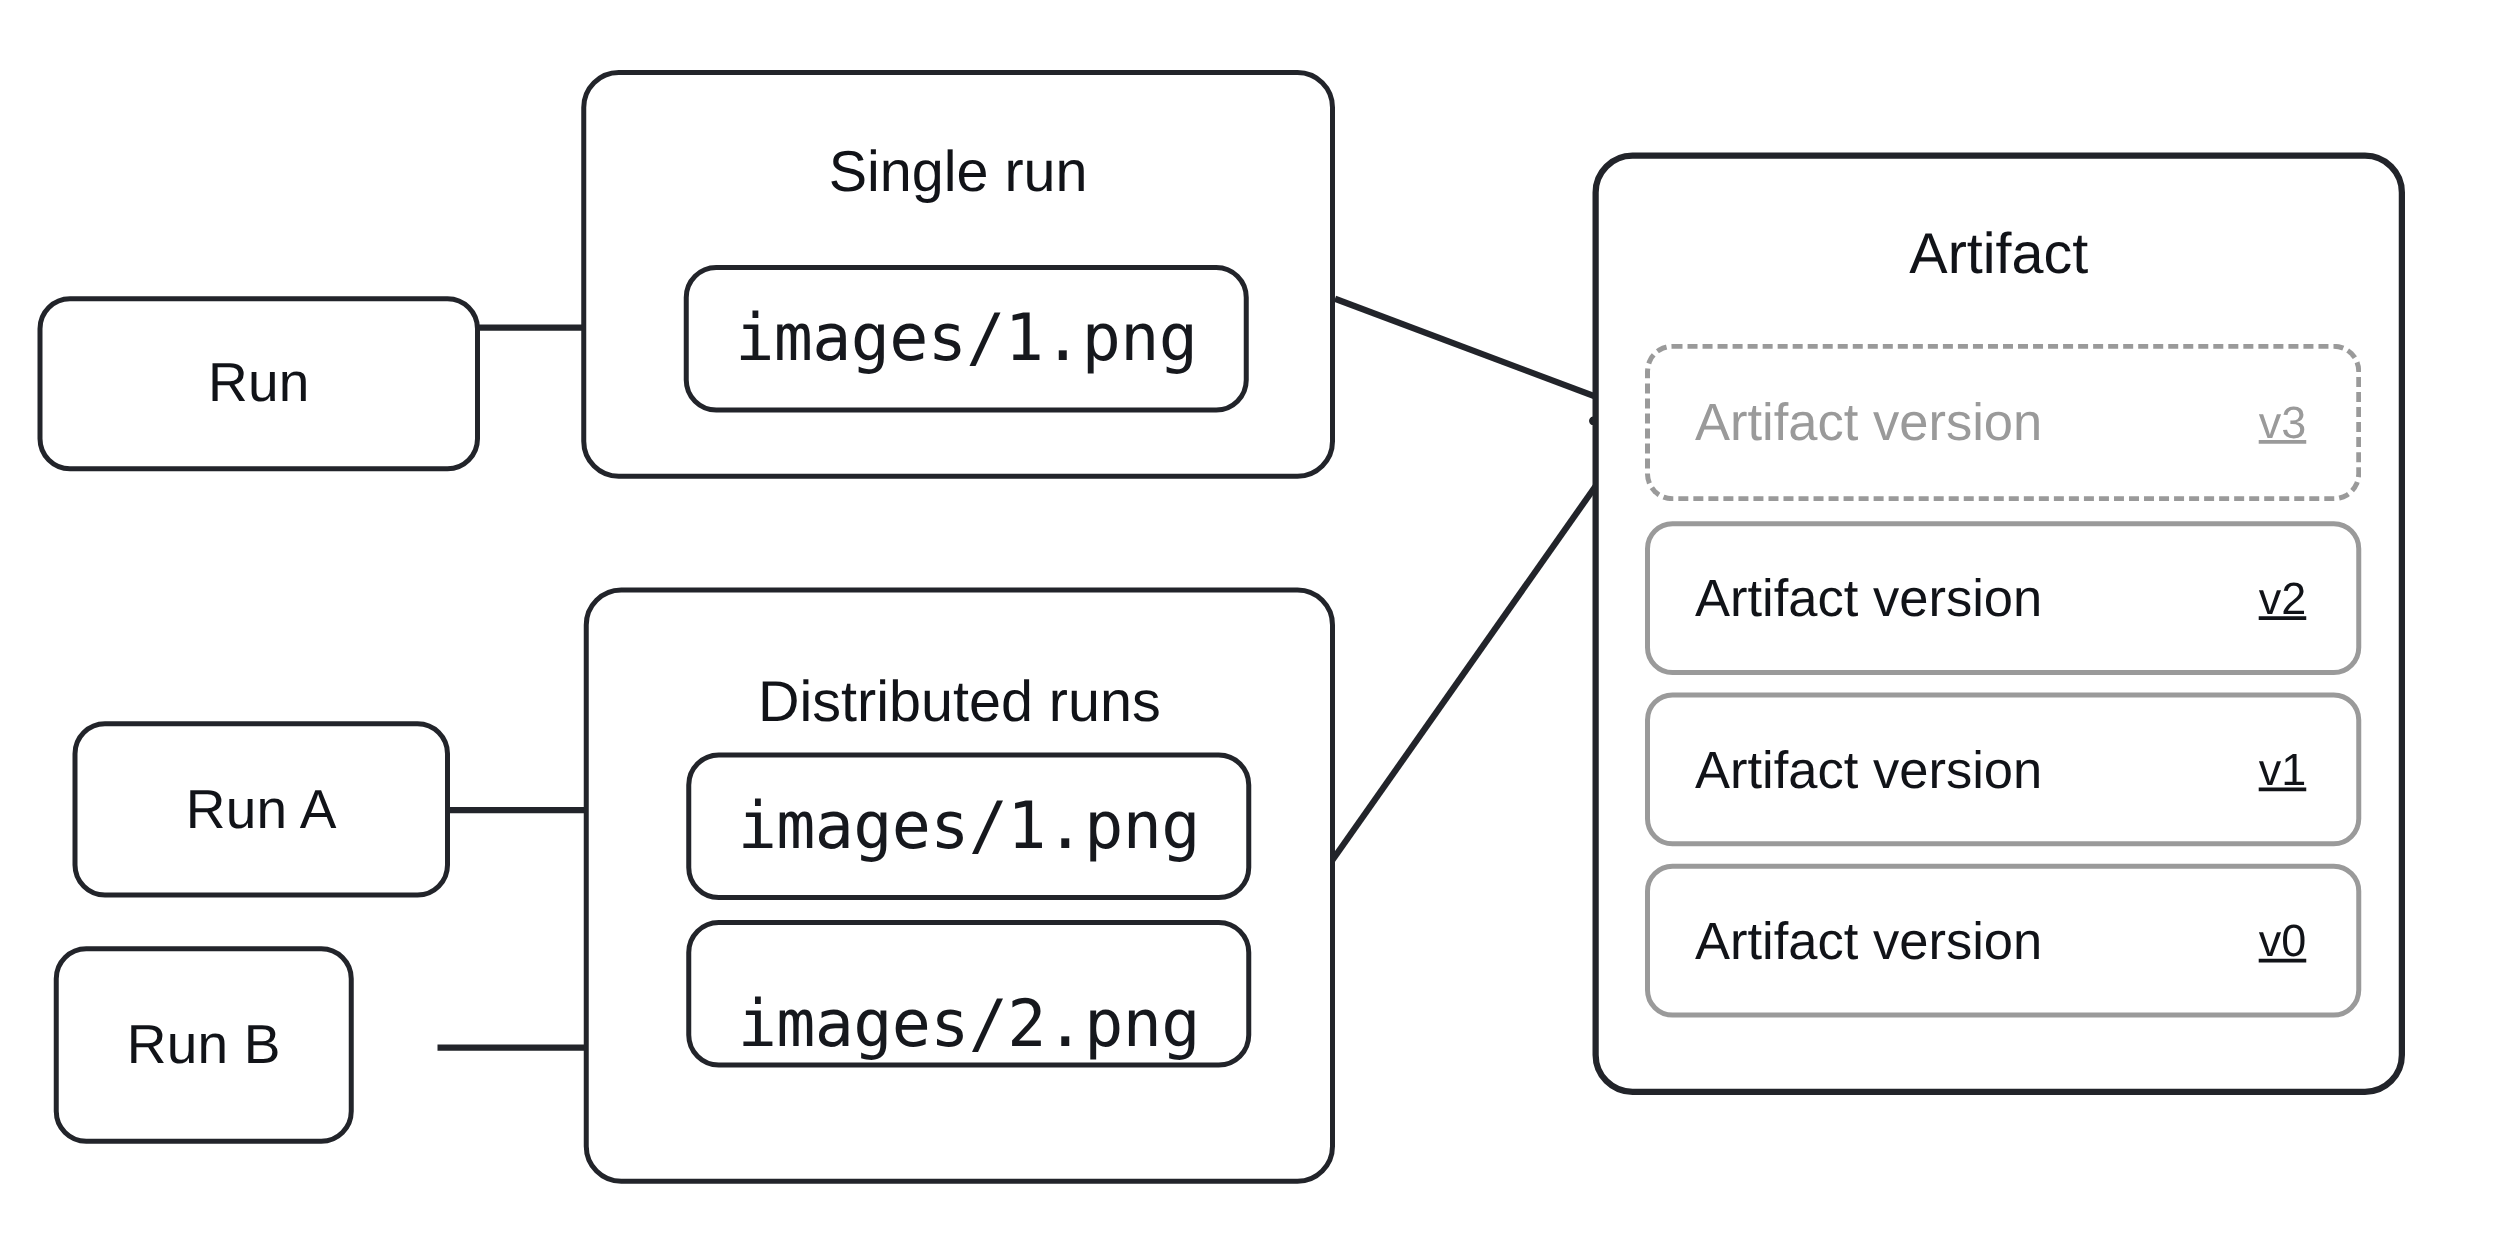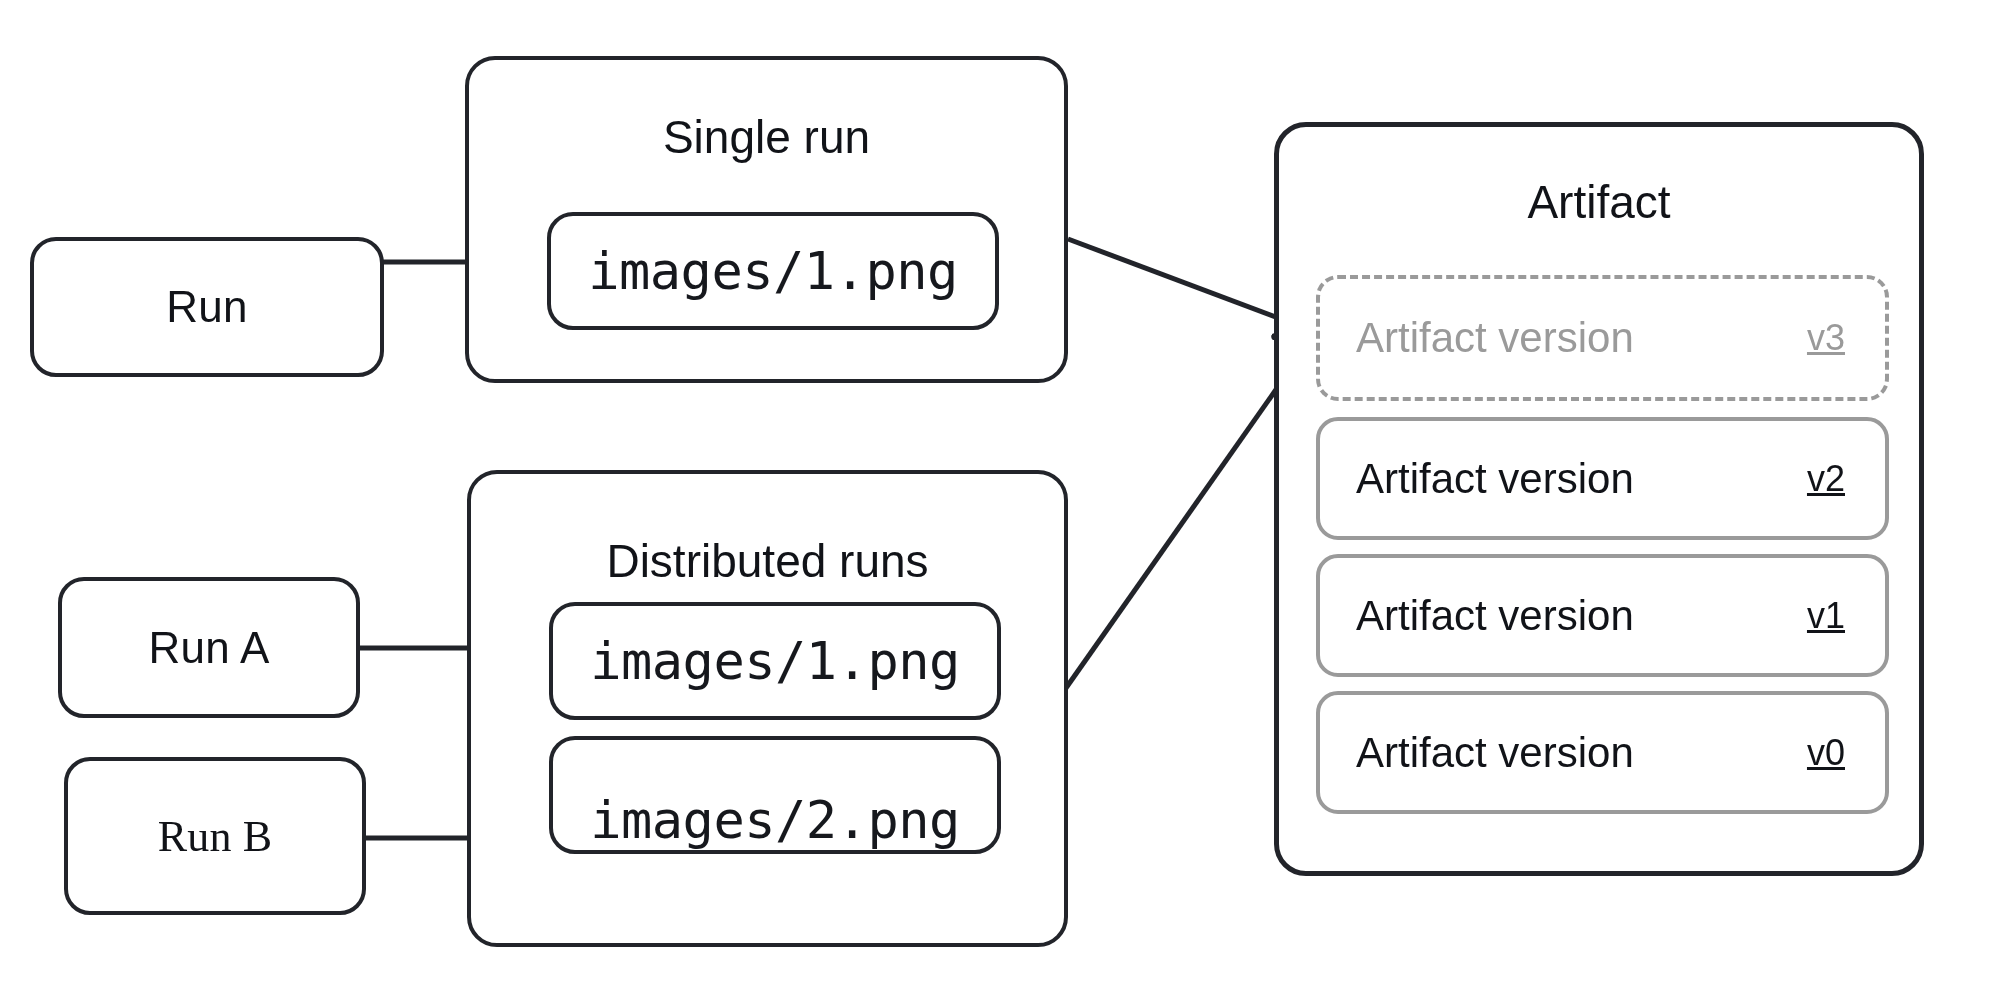--- a/index.html
+++ b/index.html
@@ -140,21 +140,21 @@
     <div class="group-title" style="top:50px;">Single run</div>
     <div class="node file-box" style="left:78px; top:152px; width:452px; height:118px;">
       <span>images/1.png</span>
     </div>
   </div>
 
   <div class="node run-box" style="left:58px; top:577px; width:302px; height:141px;">
     <span>Run A</span>
   </div>
 
-  <div class="node run-box" style="left:64px; top:757px; width:302px; height:158px;font-family:Liberation Serif, serif;">
+  <div class="node run-box" style="left:43px; top:757px; width:240px; height:158px;">
     <span>Run B</span>
   </div>
 
   <div class="node group-box" style="left:467px; top:470px; width:601px; height:477px;">
     <div class="group-title" style="top:60px;">Distributed runs</div>
     <div class="node file-box" style="left:78px; top:128px; width:452px; height:118px;">
       <span>images/1.png</span>
     </div>
     <div class="node file-box" style="left:78px; top:262px; width:452px; height:118px;align-items:flex-end;">
       <span>images/2.png</span>

